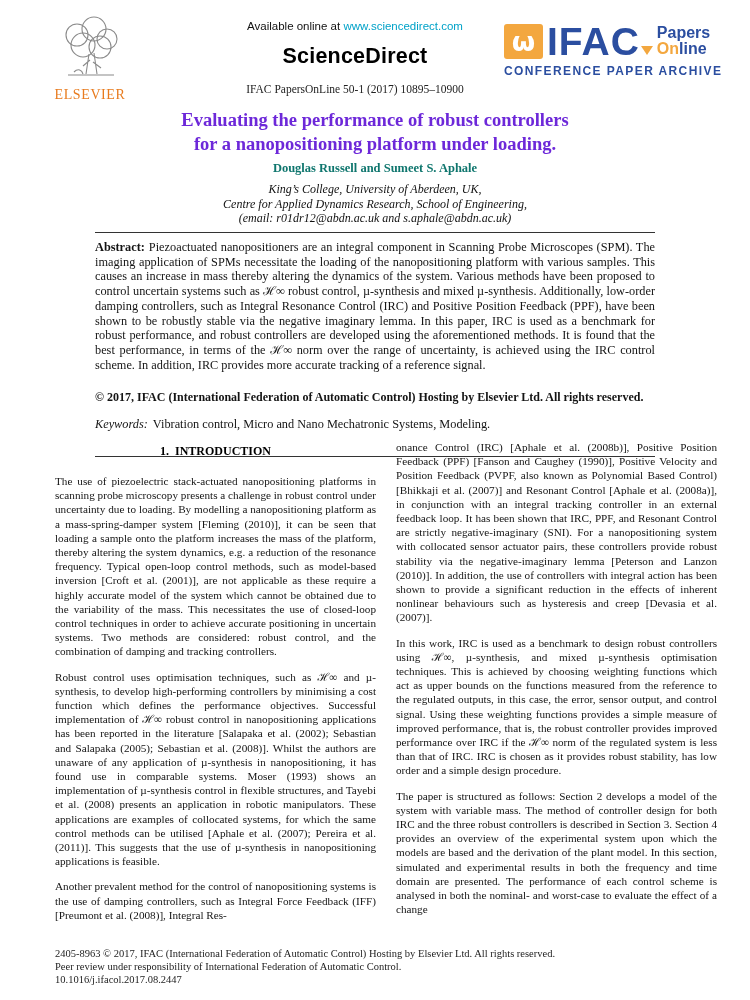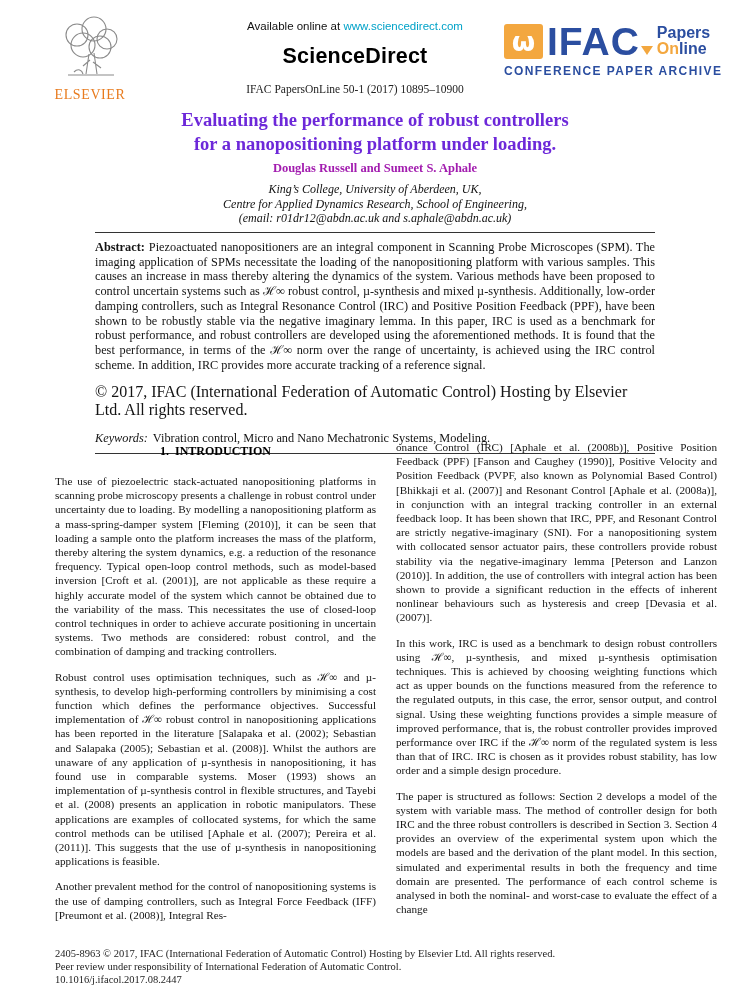--- a/index.html
+++ b/index.html
@@ -31,31 +31,31 @@
   .po { font-family:"Liberation Sans", sans-serif; font-weight:bold; font-size:16px; line-height:16px;
     color:#2b4ea0; margin-left:2px; margin-top:1px; }
   .po-orange { color:#f3a73f; }
   .conf { font-family:"Liberation Sans", sans-serif; font-weight:bold; color:#2b4ea0;
     font-size:12px; letter-spacing:1.4px; margin-top:5px; white-space:nowrap; }
 
   
   .title { position:absolute; left:0; top:108px; width:750px; text-align:center;
     font-weight:bold; font-size:18.5px; line-height:24px; color:#6d28d9; }
   .authors { position:absolute; left:0; top:161px; width:750px; text-align:center;
-    font-weight:bold; font-size:12.5px; color:#a21caf; }
+    font-weight:bold; font-size:12.5px; color:#0f766e; }
   .affil { position:absolute; left:0; top:182px; width:750px; text-align:center;
     font-style:italic; font-size:12px; line-height:14.6px; color:#111; }
   .email-link { text-decoration:none; color:inherit; }
 
   
   .abstract-box { position:absolute; left:95px; top:232px; width:560px;
-    border-top:1px solid #333; border-bottom:1px solid #333; padding:7px 0 7px; }
+    border-top:1px solid #333; border-bottom:1px solid #333; padding:7px 0 24px; }
   .abstract-p { margin:0; font-size:12.3px; line-height:14.7px; text-align:justify; }
   .abstract-label { font-weight:bold; padding-right:4px; }
-  .copyright { margin-top:11px; font-size:16px; }
+  .copyright { margin-top:18px; font-size:12px;font-weight:bold; }
   .keywords { margin-top:12px; font-size:12.3px; }
   .kw-label { font-style:italic; padding-right:5px; }
 
   
   .col { position:absolute; width:321px; }
   .col-left  { left:55px;  top:444px; }
   .col-right { left:396px; top:440px; }
   .sec-head { text-align:center; font-size:12px; margin:0 0 15px; color:#000; }
   .body-p { margin:0 0 11px; font-size:11.2px; line-height:14.2px; text-align:justify; }
   .body-p:last-child { margin-bottom:0; }

